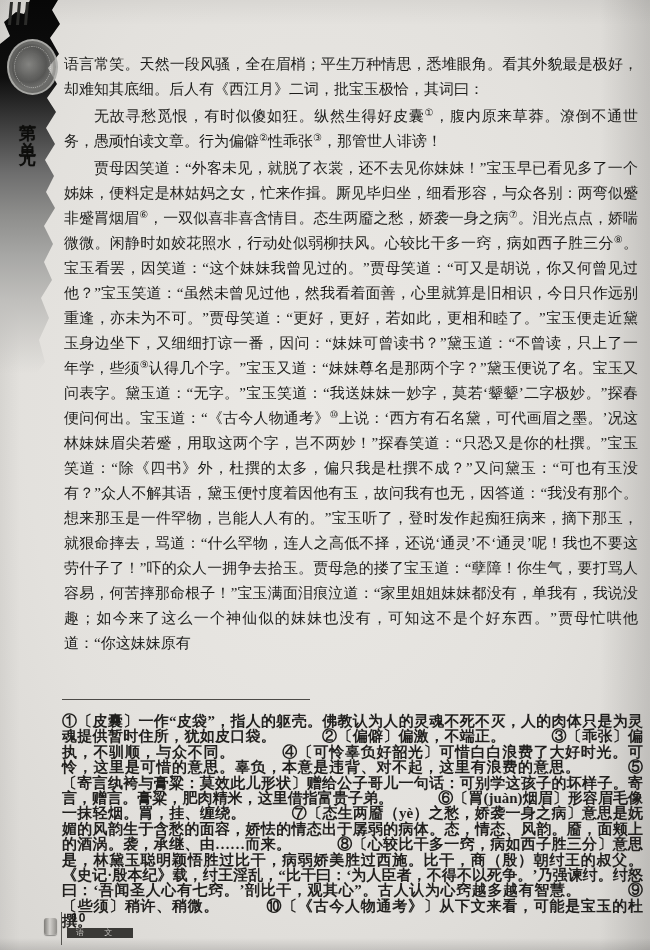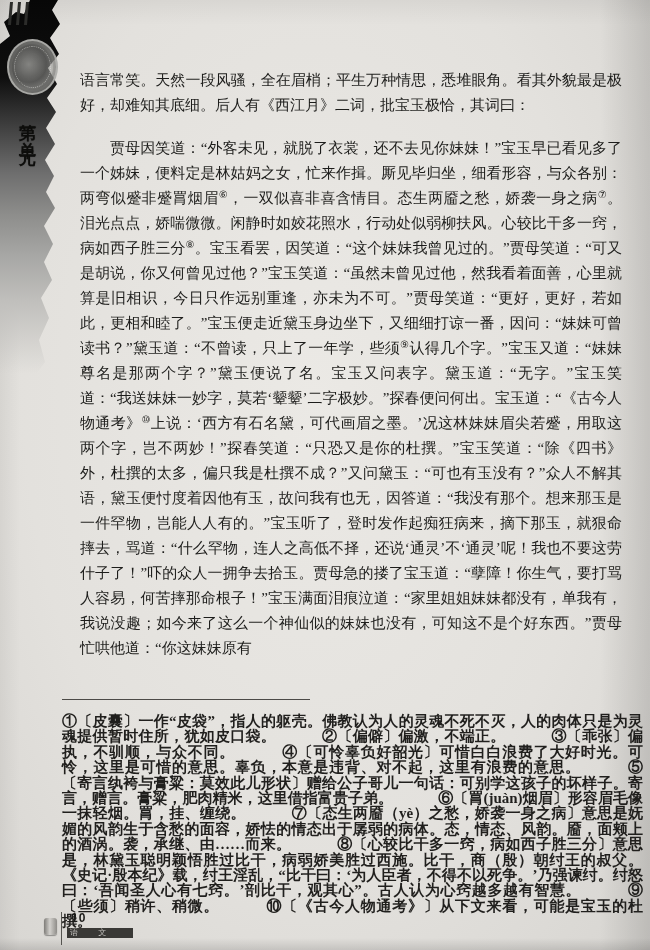--- a/index.html
+++ b/index.html
@@ -33,55 +33,56 @@
     position:absolute;left:16px;top:110px;
     writing-mode:vertical-rl;text-orientation:upright;
     font-size:17px;font-weight:bold;letter-spacing:9px;color:#0d0d0b;
     text-shadow:0 0 1px rgba(0,0,0,0.4);
   }
   
   .body-text{
     position:absolute;left:62px;top:50px;width:578px;
     font-size:15px;line-height:25px;text-align:justify;
   }
-  .body-text p{margin:18px;}
+  .body-text p{margin:2px;}
   .body-text p.indent{text-indent:2em;}
   .body-text sup{font-size:10px;line-height:0;vertical-align:5px;}
   
   .fn-sep{position:absolute;left:62px;top:699px;width:248px;height:0;border-top:1.5px solid #4c4a47;}
   .footnotes-text{
     position:absolute;left:62px;top:714px;width:581px;
     font-size:15px;line-height:15.4px;text-align:justify;color:#201f1d;font-weight:bold;
   }
   
   .footer-tab-icon{position:absolute;left:44px;top:918px;width:13px;height:17px;border-radius:3px;
     background:linear-gradient(90deg,#7e7c78,#d2d0cc 45%,#8e8c88);box-shadow:0 1px 1px rgba(0,0,0,0.35);}
   .footer-rule{position:absolute;left:61px;top:912px;width:1px;height:33px;background:#555450;}
   .page-number{position:absolute;left:71px;top:911px;font-size:12px;font-weight:bold;color:#1b1b19;
     font-family:"Liberation Sans","DejaVu Sans",sans-serif;letter-spacing:1px;}
   .subject-bar{position:absolute;left:67px;top:928px;width:66px;height:10px;background:#3a3936;
-    color:#c6c4c0;font-size:8px;line-height:10px;letter-spacing:9px;padding-left:3px;box-sizing:border-box;
+    color:#c6c4c0;font-size:8px;line-height:10px;letter-spacing:9px;padding-left:9px;box-sizing:border-box;
     font-family:"Liberation Sans","DejaVu Sans",sans-serif;overflow:hidden;}
 </style>
 </head>
 <body>
 
 <div class="page">
 
   <div class="side-strip"></div>
   <div class="corner-marks">
       <i></i>
       <i></i>
       <i></i>
     </div>
   <div class="seal"></div>
   <div class="unit-label">第一单元</div>
 
   <div class="body-text">
       <p class="para"><span>语言常笑。天然一段风骚，全在眉梢；平生万种情思，悉堆眼角。看其外貌最是极好，却难知其底细。后人有《西江月》二词，批宝玉极恰，其词曰：</span></p>
+      <p class="para indent"><span>无故寻愁觅恨，有时似傻如狂。纵然生得好皮囊</span><sup>①</sup><span>，腹内原来草莽。潦倒不通世务，愚顽怕读文章。行为偏僻</span><sup>②</sup><span>性乖张</span><sup>③</sup><span>，那管世人诽谤！</span></p>
       <p class="para indent"><span>贾母因笑道：“外客未见，就脱了衣裳，还不去见你妹妹！”宝玉早已看见多了一个姊妹，便料定是林姑妈之女，忙来作揖。厮见毕归坐，细看形容，与众各别：两弯似蹙非蹙罥烟眉</span><sup>⑥</sup><span>，一双似喜非喜含情目。态生两靥之愁，娇袭一身之病</span><sup>⑦</sup><span>。泪光点点，娇喘微微。闲静时如姣花照水，行动处似弱柳扶风。心较比干多一窍，病如西子胜三分</span><sup>⑧</sup><span>。宝玉看罢，因笑道：“这个妹妹我曾见过的。”贾母笑道：“可又是胡说，你又何曾见过他？”宝玉笑道：“虽然未曾见过他，然我看着面善，心里就算是旧相识，今日只作远别重逢，亦未为不可。”贾母笑道：“更好，更好，若如此，更相和睦了。”宝玉便走近黛玉身边坐下，又细细打谅一番，因问：“妹妹可曾读书？”黛玉道：“不曾读，只上了一年学，些须</span><sup>⑨</sup><span>认得几个字。”宝玉又道：“妹妹尊名是那两个字？”黛玉便说了名。宝玉又问表字。黛玉道：“无字。”宝玉笑道：“我送妹妹一妙字，莫若‘颦颦’二字极妙。”探春便问何出。宝玉道：“《古今人物通考》</span><sup>⑩</sup><span>上说：‘西方有石名黛，可代画眉之墨。’况这林妹妹眉尖若蹙，用取这两个字，岂不两妙！”探春笑道：“只恐又是你的杜撰。”宝玉笑道：“除《四书》外，杜撰的太多，偏只我是杜撰不成？”又问黛玉：“可也有玉没有？”众人不解其语，黛玉便忖度着因他有玉，故问我有也无，因答道：“我没有那个。想来那玉是一件罕物，岂能人人有的。”宝玉听了，登时发作起痴狂病来，摘下那玉，就狠命摔去，骂道：“什么罕物，连人之高低不择，还说‘通灵’不‘通灵’呢！我也不要这劳什子了！”吓的众人一拥争去拾玉。贾母急的搂了宝玉道：“孽障！你生气，要打骂人容易，何苦摔那命根子！”宝玉满面泪痕泣道：“家里姐姐妹妹都没有，单我有，我说没趣；如今来了这么一个神仙似的妹妹也没有，可知这不是个好东西。”贾母忙哄他道：“你这妹妹原有</span></p>
     </div>
 
   <div class="fn-sep"></div>
   <div class="footnotes-text"><span>①〔皮囊〕一作“皮袋”，指人的躯壳。佛教认为人的灵魂不死不灭，人的肉体只是为灵魂提供暂时住所，犹如皮口袋。</span>　　　<span>②〔偏僻〕偏激，不端正。</span>　　　<span>③〔乖张〕偏执，不驯顺，与众不同。</span>　　　<span>④〔可怜辜负好韶光〕可惜白白浪费了大好时光。可怜，这里是可惜的意思。辜负，本意是违背、对不起，这里有浪费的意思。</span>　　　<span>⑤〔寄言纨袴与膏粱：莫效此儿形状〕赠给公子哥儿一句话：可别学这孩子的坏样子。寄言，赠言。膏粱，肥肉精米，这里借指富贵子弟。</span>　　　<span>⑥〔罥(juàn)烟眉〕形容眉毛像一抹轻烟。罥，挂、缠绕。</span>　　　<span>⑦〔态生两靥（yè）之愁，娇袭一身之病〕意思是妩媚的风韵生于含愁的面容，娇怯的情态出于孱弱的病体。态，情态、风韵。靥，面颊上的酒涡。袭，承继、由……而来。</span>　　　<span>⑧〔心较比干多一窍，病如西子胜三分〕意思是，林黛玉聪明颖悟胜过比干，病弱娇美胜过西施。比干，商（殷）朝纣王的叔父。《史记·殷本纪》载，纣王淫乱，“比干曰：‘为人臣者，不得不以死争。’乃强谏纣。纣怒曰：‘吾闻圣人心有七窍。’剖比干，观其心”。古人认为心窍越多越有智慧。</span>　　　<span>⑨〔些须〕稍许、稍微。</span>　　　<span>⑩〔《古今人物通考》〕从下文来看，可能是宝玉的杜撰。</span></div>
 
   <div class="footer-tab-icon"></div>
   <div class="footer-rule"></div>
   <div class="page-number">10</div>
   <div class="subject-bar">语 文</div>

